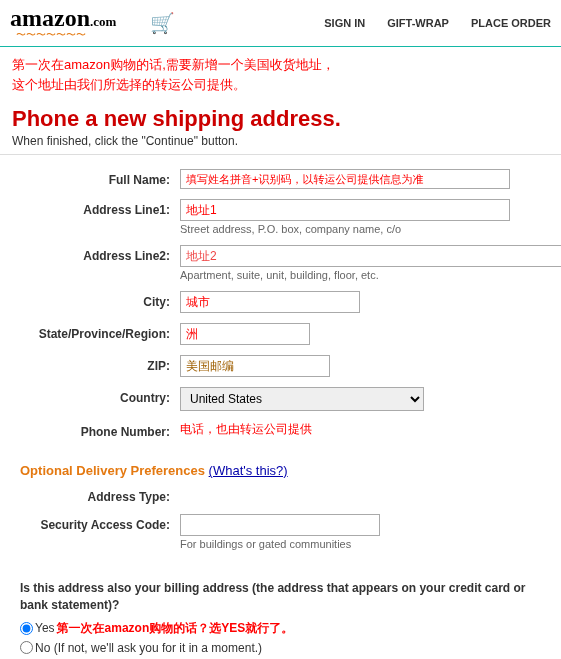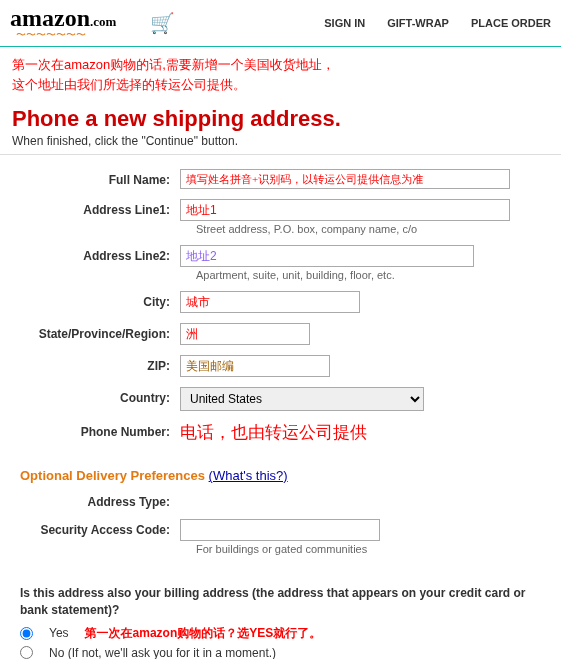--- a/index.html
+++ b/index.html
@@ -64,30 +64,29 @@
       font-size: 12px;
       border: 1px solid #aaa;
     }
     .form-input-area input.red-text {
       color: red;
     }
     .form-hint {
       font-size: 11px;
       color: #666;
       margin-top: 2px;
-      margin-left: 16px;
     }
     .city-input { width: 180px !important; }
     .state-input { width: 130px !important; }
     .zip-input { width: 150px !important; }
 
     
     .phone-text {
       color: red;
-      font-size: 17px;
+      font-size: 12px;
       padding-top: 4px;
     }
 
     
     .optional-header {
       padding: 4px 20px;
       font-size: 13px;
     }
     .optional-header .opt-label {
       color: #e47911;
@@ -117,21 +116,21 @@
     .billing-question {
       font-size: 12px;
       font-weight: bold;
       color: #333;
       margin-bottom: 6px;
       line-height: 1.4;
     }
     .radio-row {
       display: flex;
       align-items: center;
-      gap: 16px;
+      gap: 2px;
       margin-bottom: 4px;
       font-size: 12px;
     }
     .radio-row input[type="radio"] {
       margin: 0;
     }
     .radio-label-red {
       color: red;
       font-weight: bold;
     }
@@ -221,36 +220,36 @@
   <div class="page-subtitle">When finished, click the "Continue" button.</div>
 </div>
 
 <hr class="divider">
 
 <div class="form-section">
 
   <div class="form-row">
     <div class="form-label">Full Name:</div>
     <div class="form-input-area">
-      <input type="text" class="red-text" style="width: 330px; color: red; font-size: 11px; font-family: Liberation Serif, serif;" value="填写姓名拼音+识别码，以转运公司提供信息为准">
+      <input type="text" class="red-text" style="width: 330px; color: red; font-size: 11px;" value="填写姓名拼音+识别码，以转运公司提供信息为准">
     </div>
   </div>
 
   <div class="form-row">
     <div class="form-label">Address Line1:</div>
     <div class="form-input-area">
       <input type="text" class="red-text" style="width: 330px; color: red;" value="地址1">
       <div class="form-hint">Street address, P.O. box, company name, c/o</div>
     </div>
   </div>
 
   <div class="form-row">
     <div class="form-label">Address Line2:</div>
     <div class="form-input-area">
-      <input type="text" class="red-text" style="width: 294px; color: #8b5cf6;" value="地址2">
+      <input type="text" class="red-text" style="width: 382px; color: #ef4444;" value="地址2">
       <div class="form-hint">Apartment, suite, unit, building, floor, etc.</div>
     </div>
   </div>
 
   <div class="form-row">
     <div class="form-label">City:</div>
     <div class="form-input-area">
       <input type="text" class="city-input red-text" style="width: 180px; color: red;" value="城市">
     </div>
   </div>

